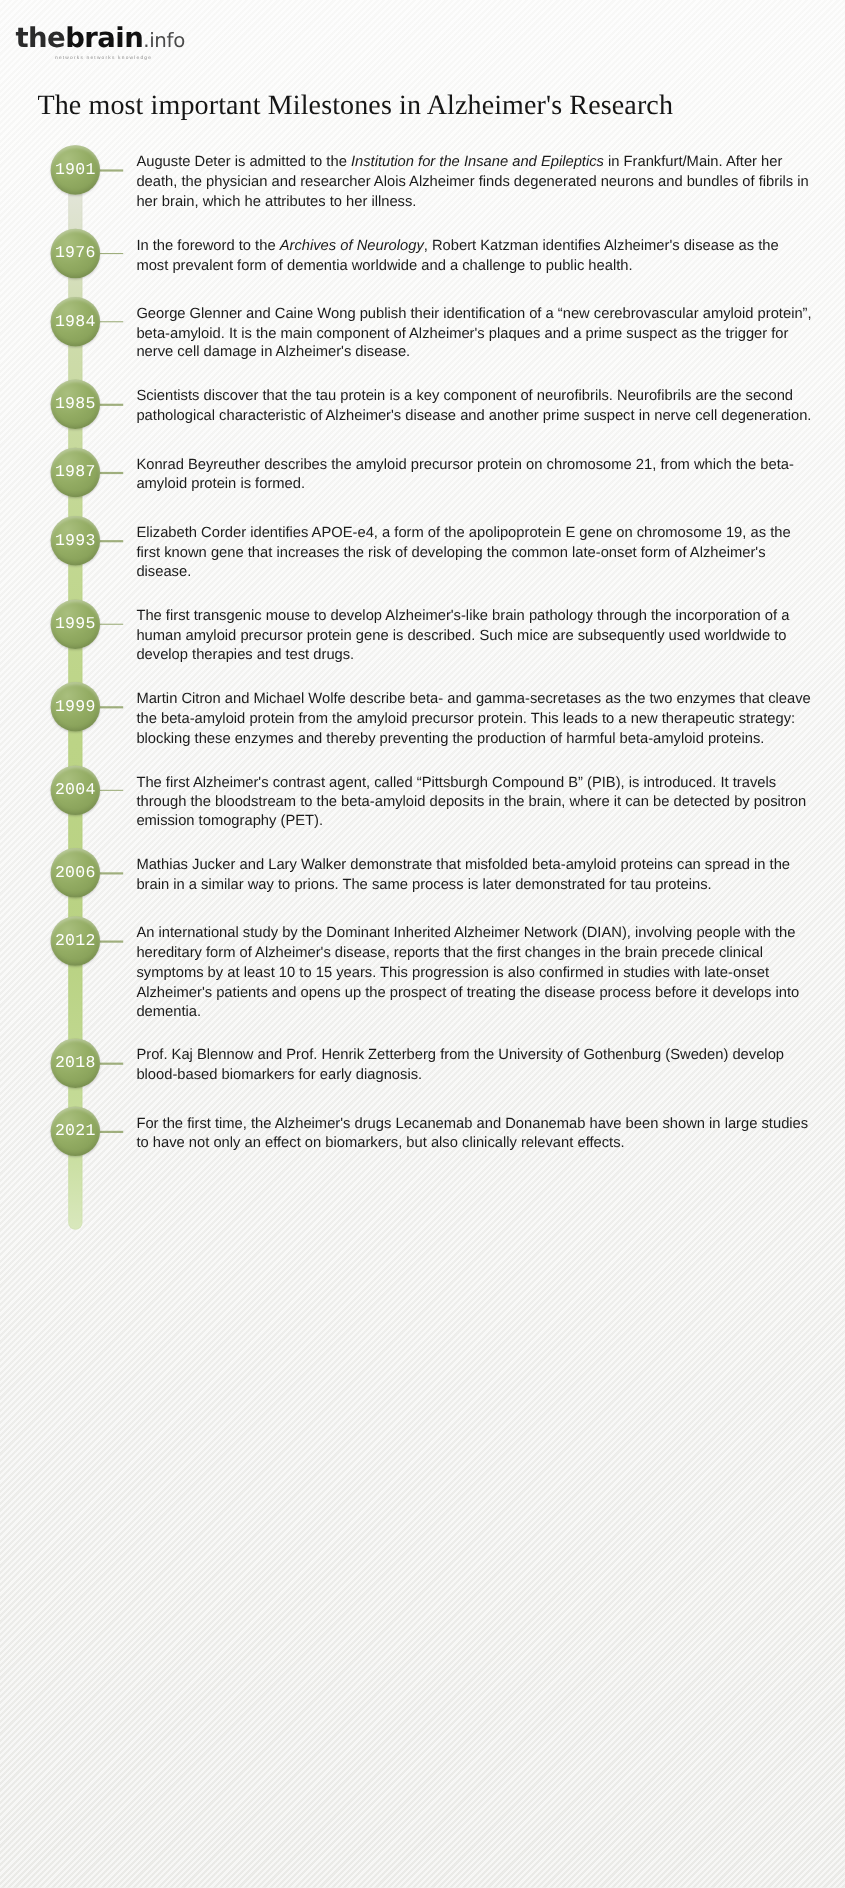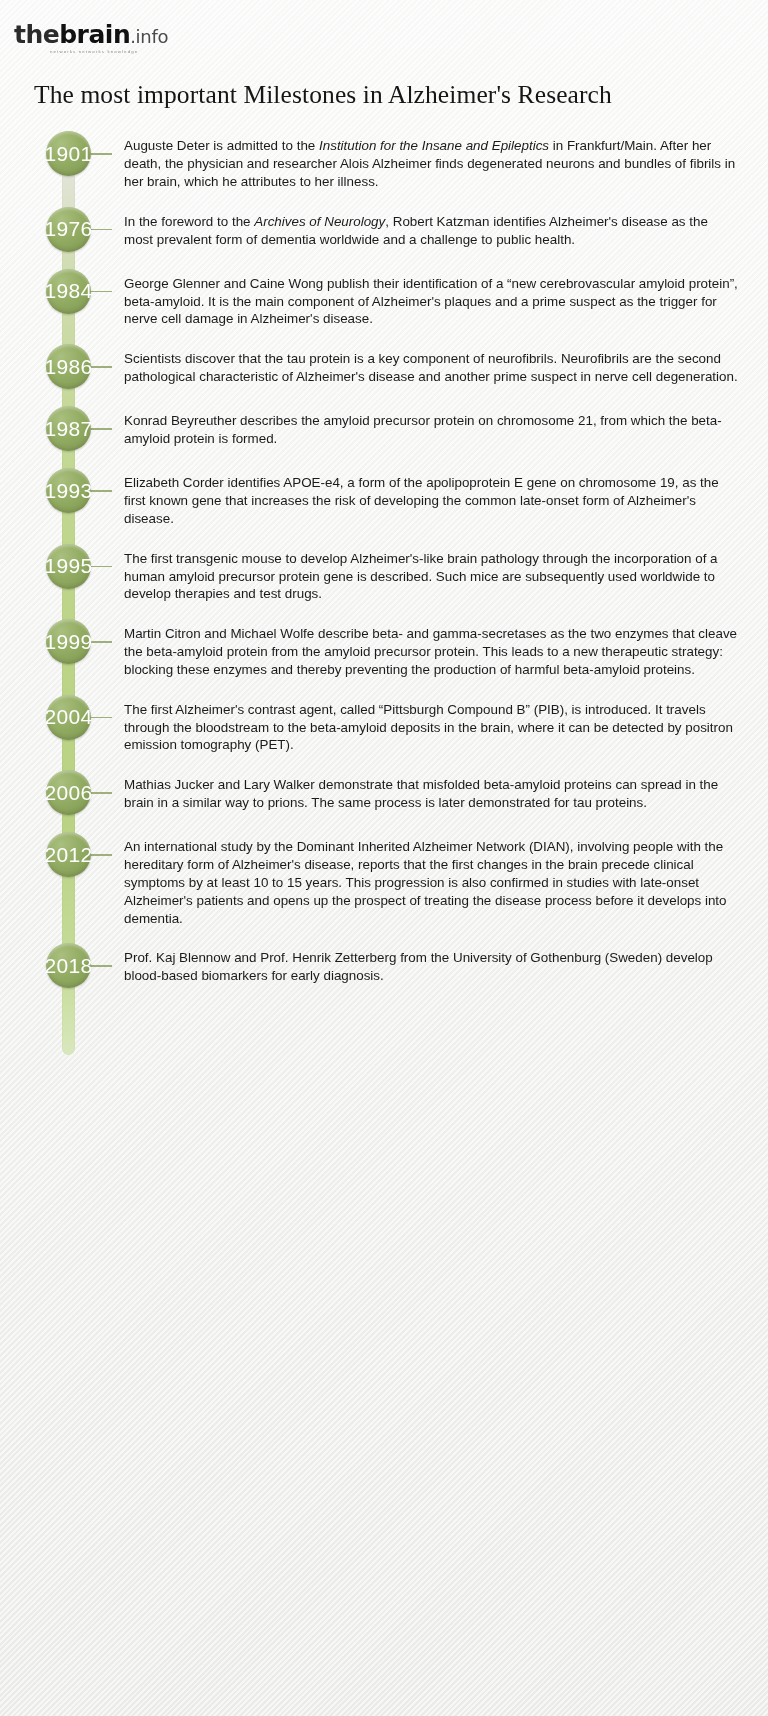--- a/index.html
+++ b/index.html
@@ -108,22 +108,22 @@
   .bullet {
     position: absolute;
     left: 46px;
     top: 0;
     width: 45px;
     height: 45px;
     border-radius: 50%;
     background: radial-gradient(circle at 34% 28%, #a9bf7e 0%, #93ac63 45%, #7d9650 100%);
     box-shadow: 0 1px 2px rgba(0,0,0,0.18), inset 0 -2px 4px rgba(0,0,0,0.12), inset 0 2px 3px rgba(255,255,255,0.35);
     color: #ffffff;
-    font-family: Liberation Sans, sans-serif;
-    font-size: 21px;
+    font-family: Liberation Mono, monospace;
+    font-size: 15px;
     display: flex;
     align-items: center;
     justify-content: center;
     letter-spacing: 0.3px;
     z-index: 2;
   }
   .connector {
     position: absolute;
     left: 90px;
     top: 22px;
@@ -178,21 +178,21 @@
         </div>
         <div class="entry">
           <div class="node-col">
             <div class="bullet">1984</div>
             <div class="connector"></div>
           </div>
           <div class="text"><span>George Glenner and Caine Wong publish their identification of a “new cerebrovascular amyloid protein”, beta-amyloid. It is the main component of Alzheimer's plaques and a prime suspect as the trigger for nerve cell damage in Alzheimer's disease.</span></div>
         </div>
         <div class="entry">
           <div class="node-col">
-            <div class="bullet">1986</div>
+            <div class="bullet">1985</div>
             <div class="connector"></div>
           </div>
           <div class="text"><span>Scientists discover that the tau protein is a key component of neurofibrils. Neurofibrils are the second pathological characteristic of Alzheimer's disease and another prime suspect in nerve cell degeneration.</span></div>
         </div>
         <div class="entry">
           <div class="node-col">
             <div class="bullet">1987</div>
             <div class="connector"></div>
           </div>
           <div class="text"><span>Konrad Beyreuther describes the amyloid precursor protein on chromosome 21, from which the beta-amyloid protein is formed.</span></div>
@@ -238,17 +238,24 @@
             <div class="connector"></div>
           </div>
           <div class="text"><span>An international study by the Dominant Inherited Alzheimer Network (DIAN), involving people with the hereditary form of Alzheimer's disease, reports that the first changes in the brain precede clinical symptoms by at least 10 to 15 years. This progression is also confirmed in studies with late-onset Alzheimer's patients and opens up the prospect of treating the disease process before it develops into dementia.</span></div>
         </div>
         <div class="entry">
           <div class="node-col">
             <div class="bullet">2018</div>
             <div class="connector"></div>
           </div>
           <div class="text"><span>Prof. Kaj Blennow and Prof. Henrik Zetterberg from the University of Gothenburg (Sweden) develop blood-based biomarkers for early diagnosis.</span></div>
+        </div>
+        <div class="entry">
+          <div class="node-col">
+            <div class="bullet">2021</div>
+            <div class="connector"></div>
+          </div>
+          <div class="text"><span>For the first time, the Alzheimer's drugs Lecanemab and Donanemab have been shown in large studies to have not only an effect on biomarkers, but also clinically relevant effects.</span></div>
         </div>
       </div>
   </div>
 
 </div>
 
 </body></html>

